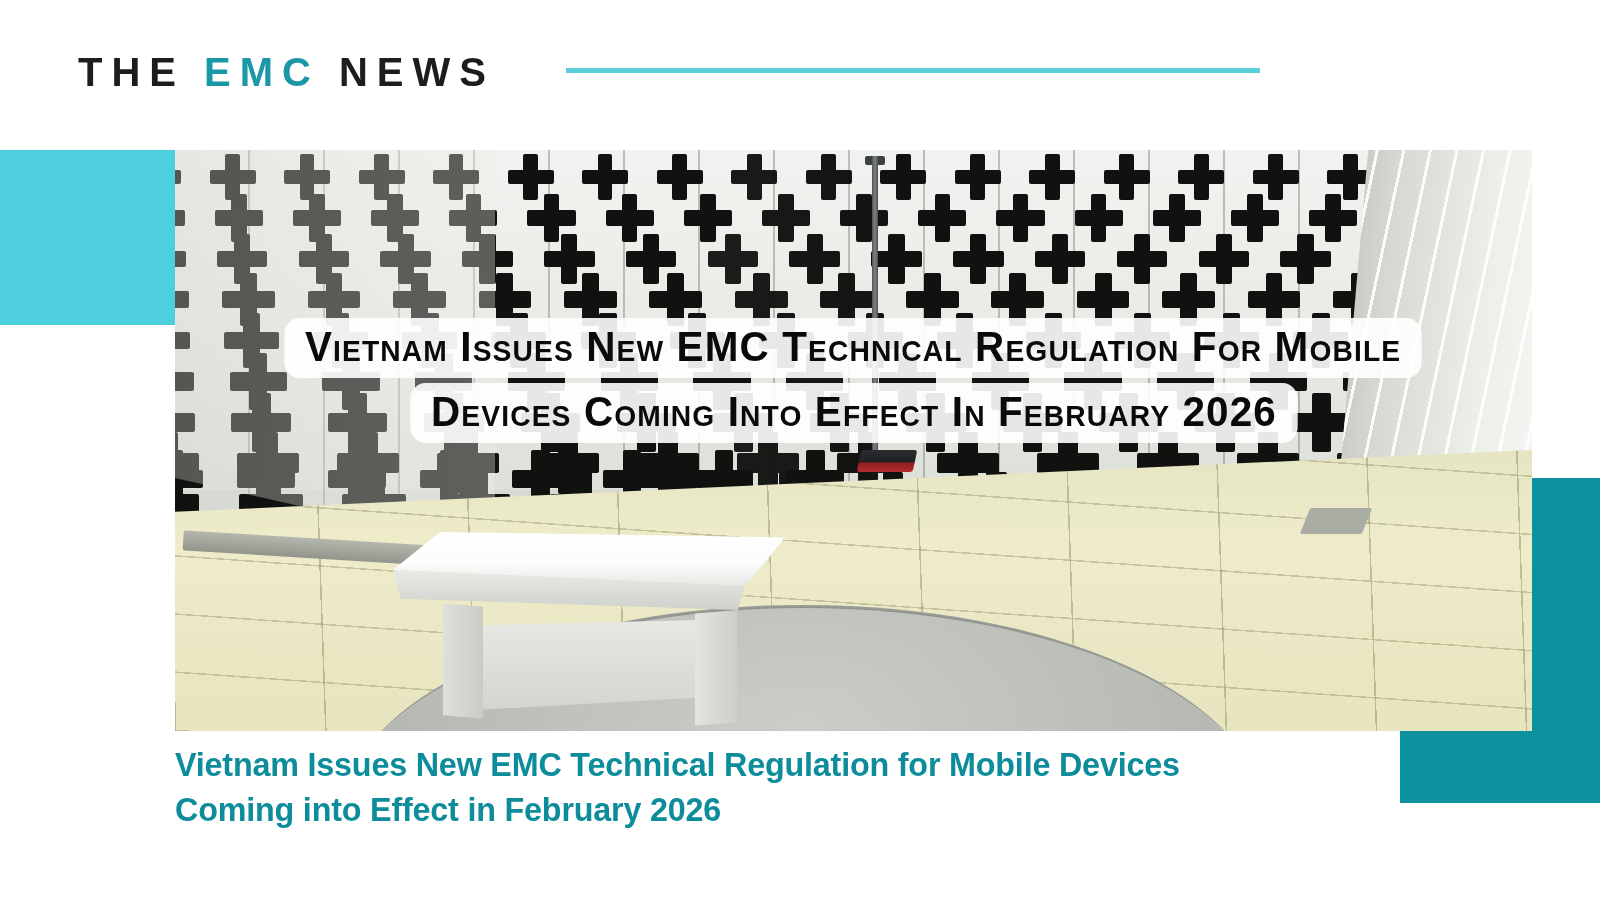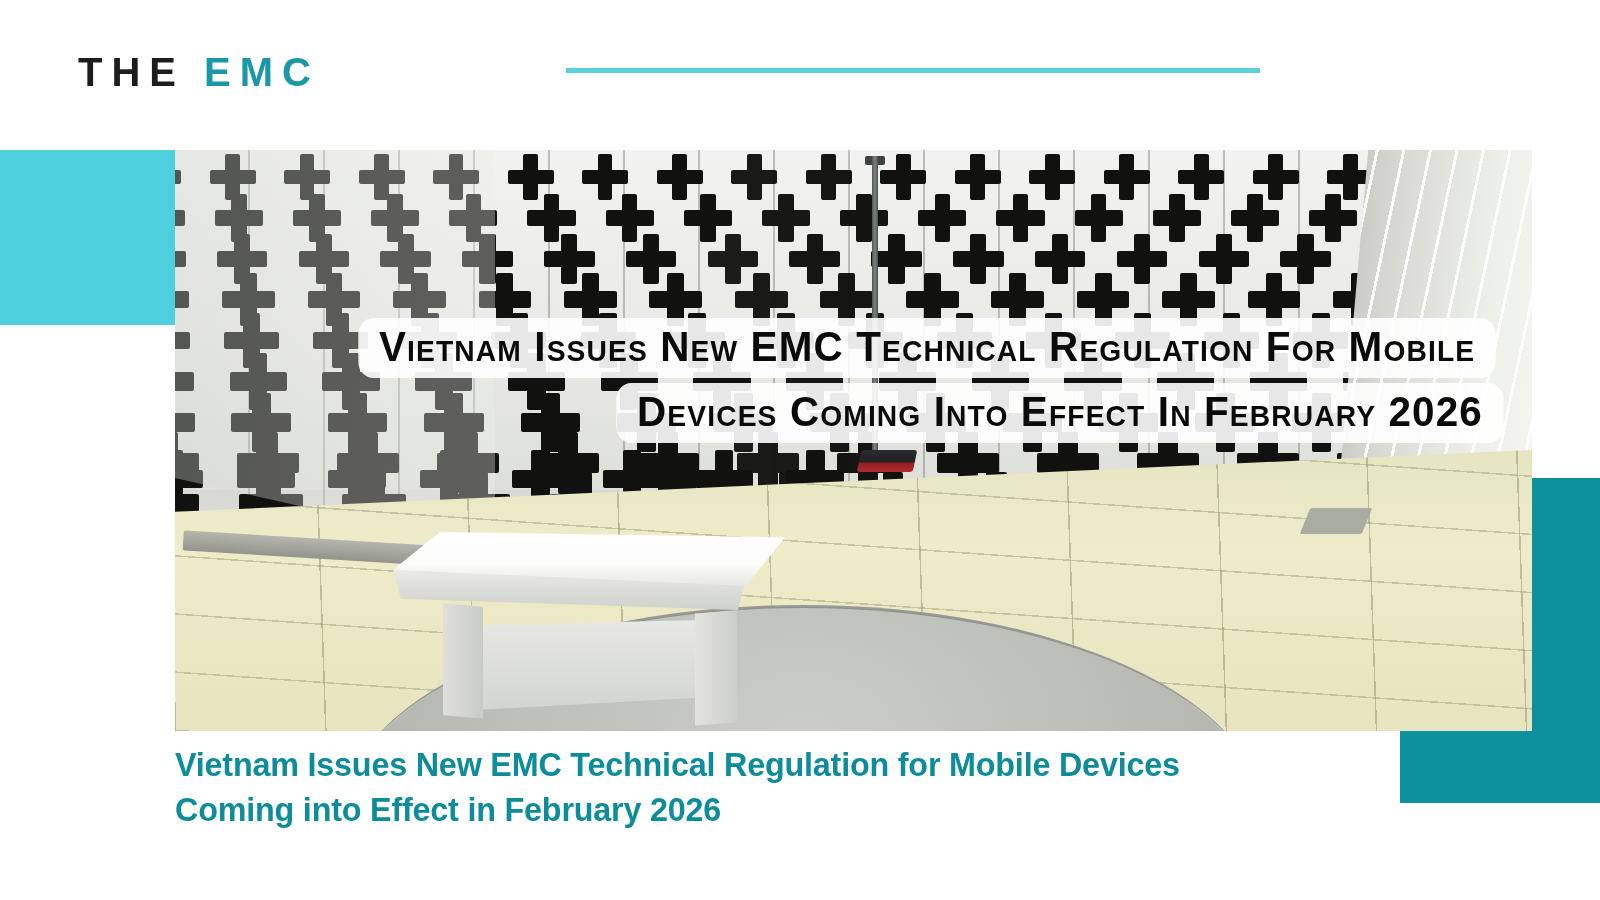--- a/index.html
+++ b/index.html
@@ -279,21 +279,21 @@
     transform: skewX(-12deg);
     border-radius: 3px;
   }
 
   
   .overlay-title {
     position: absolute;
     left: 0;
     top: 168px;
     width: 100%;
-    text-align: right;
+    text-align: center;
     pointer-events: none;
   }
   .overlay-line {
     display: inline-block;
     background: rgba(255,255,255,.90);
     border-radius: 16px;
     padding: 6px 22px 9px 22px;
     margin: 0 0 5px 0;
     font-family: "Liberation Sans Narrow", "Liberation Sans", sans-serif;
     font-weight: 700;
@@ -326,20 +326,21 @@
 </head>
 <body>
 
 <div class="page">
 
   <div class="masthead">
     <span class="masthead-word">THE</span>
     <span class="masthead-gap"></span>
     <span class="masthead-word accent">EMC</span>
     <span class="masthead-gap"></span>
+    <span class="masthead-word">NEWS</span>
   </div>
   <div class="masthead-rule"></div>
 
   <div class="block-left"></div>
   <div class="block-right"></div>
 
   <div class="photo">
 
     <div class="ceiling">
       <div class="ceiling-tex"></div>

